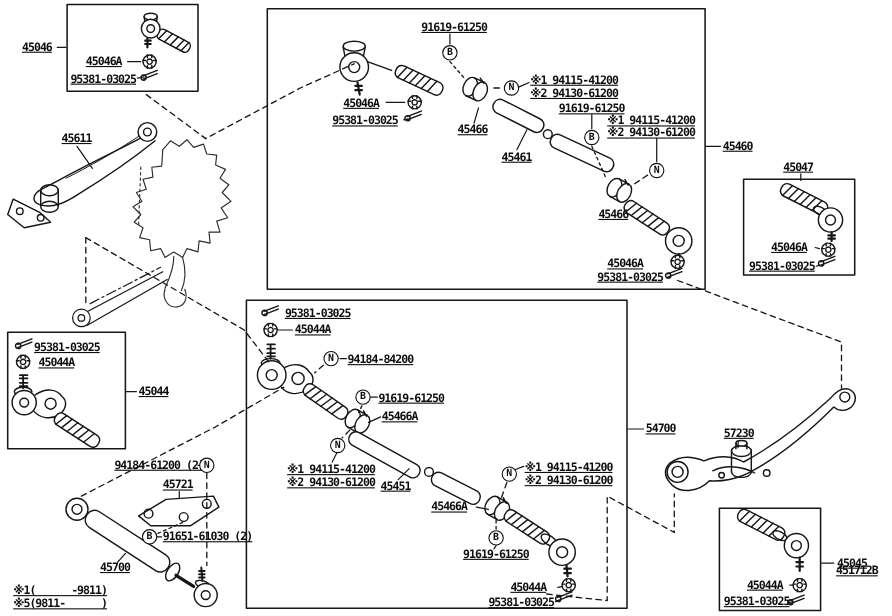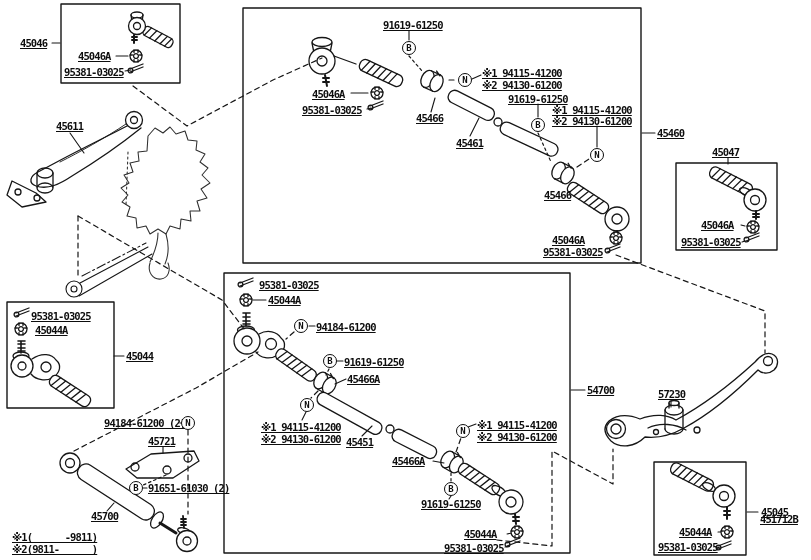--- a/index.html
+++ b/index.html
@@ -282,38 +282,38 @@
 <div class="lbl" style="left:543px;top:247px">95381-03025</div>
 <div class="lbl" style="left:657px;top:128px">45460</div>
 <div class="lbl" style="left:712px;top:147px">45047</div>
 <div class="lbl" style="left:701px;top:220px">45046A</div>
 <div class="lbl" style="left:681px;top:237px">95381-03025</div>
 <div class="lbl" style="left:31px;top:311px">95381-03025</div>
 <div class="lbl" style="left:35px;top:325px">45044A</div>
 <div class="lbl" style="left:126px;top:351px">45044</div>
 <div class="lbl" style="left:259px;top:280px">95381-03025</div>
 <div class="lbl" style="left:268px;top:295px">45044A</div>
-<div class="lbl" style="left:316px;top:322px">94184-61200</div>
+<div class="lbl" style="left:316px;top:322px">94184-84200</div>
 <div class="lbl" style="left:344px;top:357px">91619-61250</div>
 <div class="lbl" style="left:347px;top:374px">45466A</div>
 <div class="lbl" style="left:261px;top:422px">※1 94115-41200</div>
 <div class="lbl" style="left:261px;top:434px">※2 94130-61200</div>
 <div class="lbl" style="left:346px;top:437px">45451</div>
 <div class="lbl" style="left:477px;top:420px">※1 94115-41200</div>
 <div class="lbl" style="left:477px;top:432px">※2 94130-61200</div>
 <div class="lbl" style="left:392px;top:456px">45466A</div>
 <div class="lbl" style="left:421px;top:499px">91619-61250</div>
 <div class="lbl" style="left:464px;top:529px">45044A</div>
 <div class="lbl" style="left:444px;top:543px">95381-03025</div>
 <div class="lbl" style="left:587px;top:385px">54700</div>
 <div class="lbl" style="left:658px;top:389px">57230</div>
 <div class="lbl" style="left:104px;top:418px">94184-61200 (2)</div>
 <div class="lbl" style="left:148px;top:436px">45721</div>
 <div class="lbl" style="left:148px;top:483px">91651-61030 (2)</div>
 <div class="lbl" style="left:91px;top:511px">45700</div>
 <div class="lbl" style="left:12px;top:532px">※1(      -9811)</div>
-<div class="lbl" style="left:12px;top:544px">※2(9811-      )</div>
+<div class="lbl" style="left:12px;top:544px">※5(9811-      )</div>
 <div class="lbl" style="left:679px;top:527px">45044A</div>
 <div class="lbl" style="left:658px;top:542px">95381-03025</div>
 <div class="lbl" style="left:761px;top:507px">45045</div>
 <div class="lbl" style="left:760px;top:514px">451712B</div>
 
 </div>
 
 </body></html>

